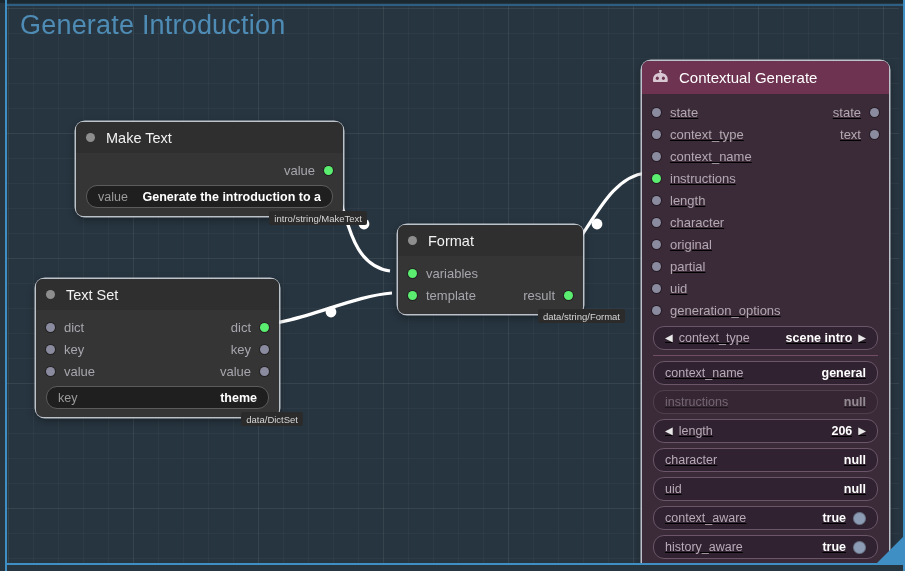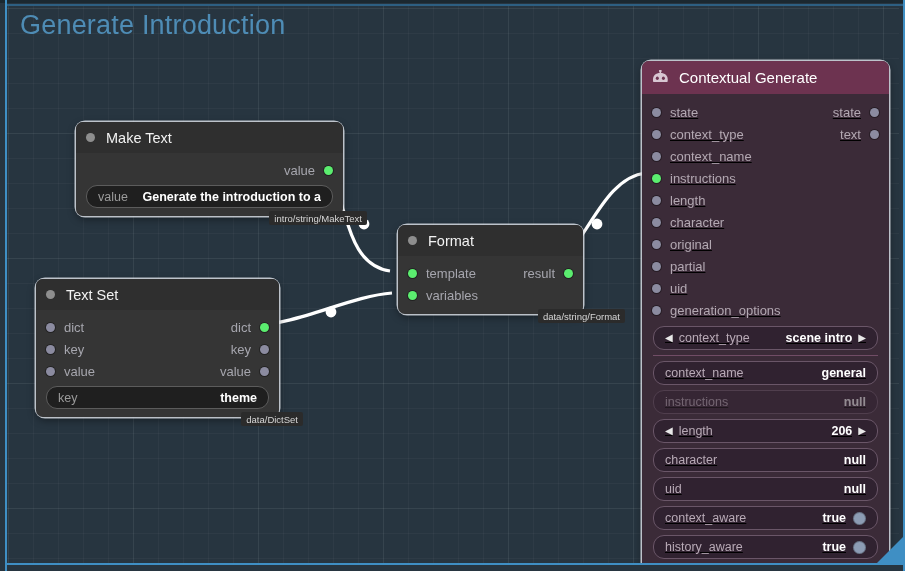--- a/index.html
+++ b/index.html
@@ -244,31 +244,31 @@
     <div class="node" id="node-format">
       <div class="node-inner">
         <div class="node-title">
           <span class="title-dot"></span>
           <span>Format</span>
         </div>
         <div class="node-body">
           <div class="port-row">
             <span class="port-in">
               <span class="dot green"></span>
+              <span>variables</span>
+            </span>
+          </div>
+          <div class="port-row">
+            <span class="port-in">
+              <span class="dot green"></span>
               <span>template</span>
             </span>
             <span class="port-out">
               <span>result</span>
               <span class="dot green"></span>
-            </span>
-          </div>
-          <div class="port-row">
-            <span class="port-in">
-              <span class="dot green"></span>
-              <span>variables</span>
             </span>
           </div>
         </div>
       </div>
       <div class="type-tag" style="right:-42px;">data/string/Format</div>
     </div>
 
     <div class="node" id="node-ctxgen">
       <div class="node-inner">
         <div class="node-title">

